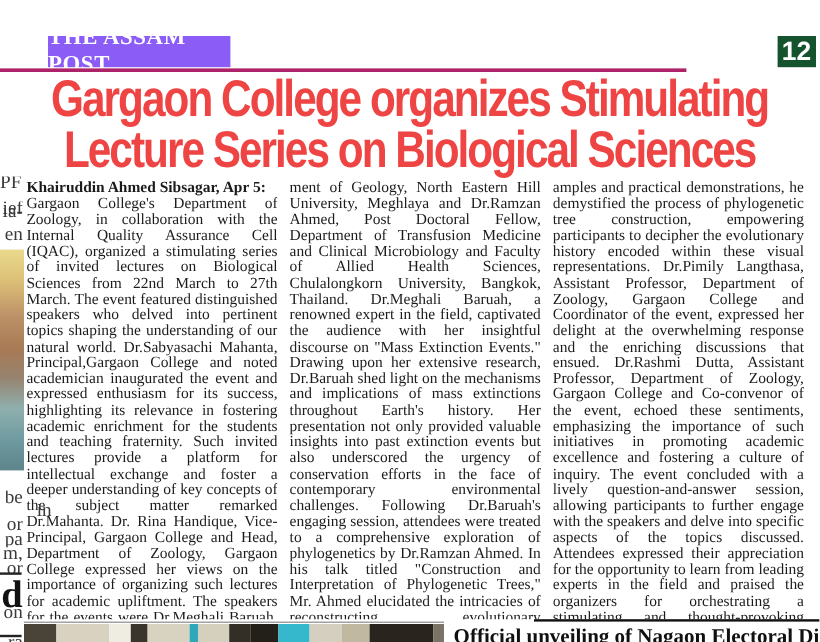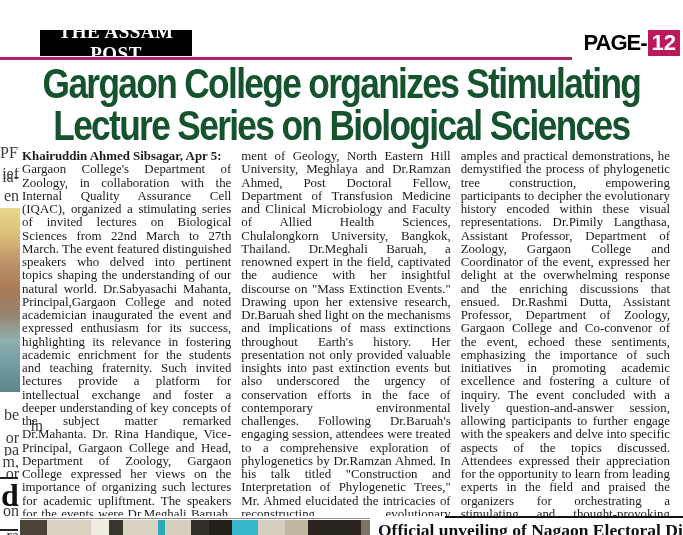--- a/index.html
+++ b/index.html
@@ -44,21 +44,21 @@
   }
   #page-num-label{color:#000;letter-spacing:-1px;}
   #page-num-box{
     display:inline-block;color:#fff;padding:0 4px;margin-left:1px;
     height:26px;line-height:26px;
   }
   
   #headline{
     position:absolute;left:10px;top:62px;width:663px;
     display:flex;flex-direction:column;align-items:center;
-    font-family:"Liberation Sans",sans-serif;font-weight:bold;color:#14532d;
+    font-family:"Liberation Sans",sans-serif;font-weight:bold;color:#ef4444;
   }
   .headline-line{
     font-size:43px;line-height:42px;letter-spacing:-2px;
     white-space:nowrap;transform:scaleX(.82);transform-origin:50% 50%;
   }
   
   #columns{
     position:absolute;left:22px;top:150px;width:648px;height:366px;
     display:flex;gap:10px;overflow:hidden;
   }
@@ -104,25 +104,24 @@
   <div class="lm-frag" style="top:456px;">m,</div>
   <div class="lm-frag" style="top:468px;">or</div>
 
   <div class="lm-rule" style="top:477px;"></div>
   <div id="lm-headline-frag">d</div>
 
   <div class="lm-frag" style="top:505px;text-align:right;">on</div>
   <div class="lm-frag" style="top:530px;">ra</div>
   <div class="lm-rule" style="top:529px;"></div>
 
-  <div id="masthead-box" style="background: #000000; text-align: center;">THE ASSAM POST</div>
+  <div id="masthead-box" style="background: #8b5cf6;">THE ASSAM POST</div>
   <div id="masthead-rule" style="background: rgb(173, 34, 104);"></div>
   <div id="page-num-wrap">
-    <span id="page-num-label">PAGE-</span>
-    <span id="page-num-box" style="background: #be185d;">12</span>
+    <span id="page-num-box" style="background: #14532d;">12</span>
   </div>
 
   <div id="headline">
     <div class="headline-line">Gargaon College organizes Stimulating</div>
     <div class="headline-line">Lecture Series on Biological Sciences</div>
   </div>
 
   <div id="columns">
     <div class="col">
       <span class="byline">Khairuddin Ahmed Sibsagar, Apr 5:</span>

